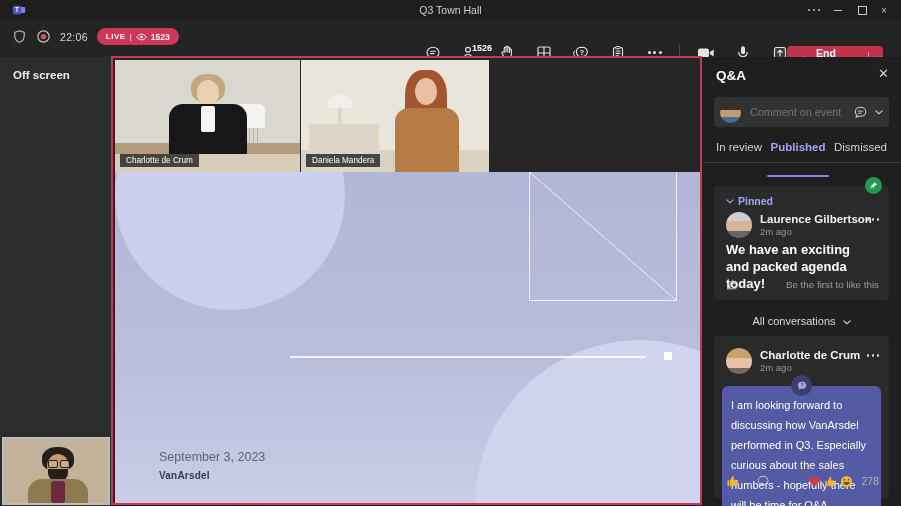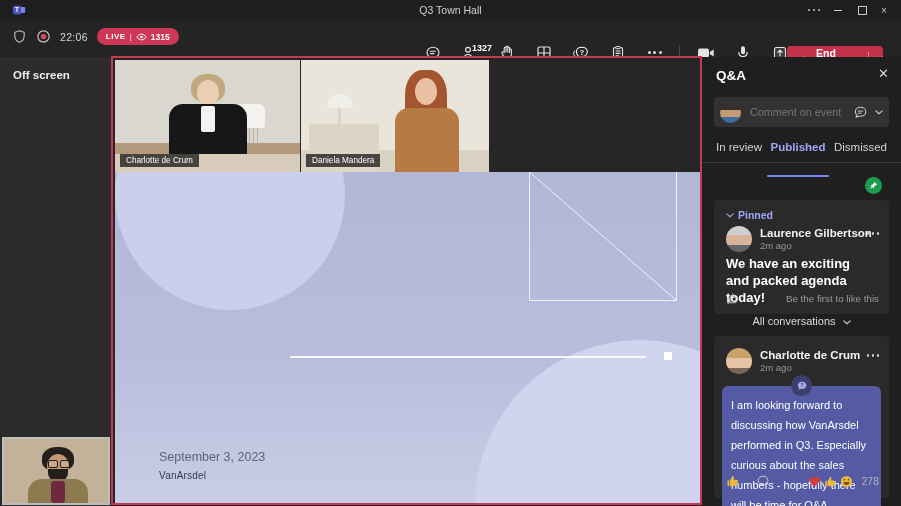--- a/index.html
+++ b/index.html
@@ -62,21 +62,21 @@
   .torso{position:absolute;border-radius:14px 14px 0 0;}
   .slide{left:2px;top:114px;width:585px;height:331px;overflow:hidden;
          background:linear-gradient(180deg,#b2b7d7 0%,#b8bddc 55%,#c9cde6 100%);}
   .circ1{position:absolute;left:0px;top:-92px;width:230px;height:230px;border-radius:50%;background:#cbcfeb;}
   .circ2{position:absolute;left:360px;top:168px;width:330px;height:330px;border-radius:50%;background:#d0d4ee;}
   .slidetitle{position:absolute;left:43px;top:22px;font-size:42px;line-height:55px;font-weight:700;
               color:#363a52;letter-spacing:-.5px;}
   .slideline{position:absolute;left:175px;top:184px;width:356px;height:2px;background:rgba(255,255,255,.85);}
   .slidedot{position:absolute;left:549px;top:180px;width:8px;height:8px;background:#fff;}
   .slidedate{position:absolute;left:44px;top:278px;font-size:12.5px;color:#5f637c;}
-  .slidelogo{position:absolute;left:44px;top:298px;font-size:10px;font-weight:400;color:#363a52;letter-spacing:.2px;}
+  .slidelogo{position:absolute;left:44px;top:298px;font-size:10px;font-weight:700;color:#363a52;letter-spacing:.2px;}
 
   
   .panel{left:702px;top:57px;width:199px;height:449px;background:#1f1f1f;}
   .ptitle{left:14px;top:11px;font-size:13.5px;font-weight:700;color:#fff;}
   .pclose{left:176px;top:9px;font-size:13px;color:#d5d5d5;}
   .composer{left:12px;top:40px;width:175px;height:30px;background:#323232;border-radius:4px;
             display:flex;align-items:center;padding:0 6px;box-sizing:border-box;gap:7px;}
   .composer input{flex:1;background:transparent;border:0;outline:none;color:#a3a3a3;font-size:10.8px;
             font-family:"Liberation Sans",sans-serif;min-width:0;}
   .avatar{border-radius:50%;flex:none;}
@@ -84,21 +84,21 @@
   .av26{width:26px;height:26px;}
   .av-host{background:linear-gradient(180deg,#35302c 0 38%,#c79b72 38% 72%,#3e6c9e 72%);}
   .av-laurence{background:linear-gradient(180deg,#cfcfcf 0 36%,#d8b59a 36% 74%,#62666d 74%);}
   .av-charlotte{background:linear-gradient(180deg,#c9a26b 0 40%,#e6c3a4 40% 76%,#7a6757 76%);}
   .tabs{left:0;top:84px;width:199px;display:flex;justify-content:space-between;padding:0 14px;box-sizing:border-box;}
   .tab{font-size:11.5px;color:#d2d2d2;padding-bottom:24px;position:relative;}
   .tab.on{color:#a3a5f7;font-weight:700;}
   .tab.on::after{content:"";position:absolute;left:-4px;right:-4px;bottom:0;height:2.5px;background:#7f85f5;border-radius:2px;}
   .tabline{left:0;top:105px;width:199px;height:1px;background:#3a3a3a;}
   .card{background:#2a2a2a;border-radius:4px;left:12px;width:175px;}
-  .pincard{top:143px;height:114px;}
+  .pincard{top:129px;height:114px;}
   .pinbadge{left:163px;top:120px;width:17px;height:17px;border-radius:50%;background:#1d9b4f;
             display:flex;align-items:center;justify-content:center;z-index:3;}
   .pinlbl{display:flex;align-items:center;gap:4px;color:#a3a5f7;font-size:10.5px;font-weight:700;}
   .cardhead{position:absolute;left:12px;display:flex;gap:8px;align-items:center;}
   .cname{font-size:11.5px;font-weight:700;color:#f2f2f2;line-height:13px;}
   .ctime{font-size:9.5px;color:#989898;line-height:11px;}
   .cmore{position:absolute;right:10px;}
   .pinmsg{position:absolute;left:12px;top:55px;width:150px;font-size:13px;font-weight:700;color:#fff;line-height:17px;}
   .pinfoot{position:absolute;left:12px;right:10px;bottom:9px;display:flex;justify-content:space-between;align-items:center;}
   .likehint{font-size:9.8px;color:#9a9a9a;}
@@ -175,36 +175,36 @@
       <span class="time">22:06</span>
       <span class="livebadge">
         <b>LIVE</b>
         <span class="sep">|</span>
         <span>
           <svg width="11" height="8" viewBox="0 0 14 10">
               <path d="M1 5c1.7-2.4 3.7-3.6 6-3.6S11.3 2.6 13 5c-1.7 2.4-3.7 3.6-6 3.6S2.7 7.4 1 5z" fill="none" stroke="#fff" stroke-width="1.2"></path>
               <circle cx="7" cy="5" r="1.7" fill="#fff"></circle>
             </svg>
         </span>
-        <span>1315</span>
+        <span>1523</span>
       </span>
     </div>
 
     <div class="abs tools">
       <div class="tool">
         <span>
             <svg width="16" height="16" viewBox="0 0 16 16">
               <path d="M8 2.2c3.4 0 6 2.3 6 5.3s-2.6 5.3-6 5.3c-.7 0-1.4-.1-2-.3L3 13.6l.8-2.4C2.7 10.3 2 9 2 7.5c0-3 2.6-5.3 6-5.3z" fill="none" stroke="#e4e4e4" stroke-width="1.1"></path>
               <path d="M5.5 6.3h5M5.5 8.6h3.4" stroke="#e4e4e4" stroke-width="1.1" stroke-linecap="round"></path>
             </svg>
           </span>
         <span class="lbl">Chat</span>
       </div>
       <div class="tool">
-        <span class="pcount">1327</span>
+        <span class="pcount">1526</span>
         <span>
             <svg width="16" height="16" viewBox="0 0 16 16">
               <circle cx="6" cy="4.8" r="2.4" fill="none" stroke="#e4e4e4" stroke-width="1.2"></circle>
               <path d="M1.8 13.3c.4-2.4 2-3.8 4.2-3.8s3.8 1.4 4.2 3.8" fill="none" stroke="#e4e4e4" stroke-width="1.2" stroke-linecap="round"></path>
             </svg>
           </span>
         <span class="lbl">People</span>
       </div>
       <div class="tool">
         <span>

